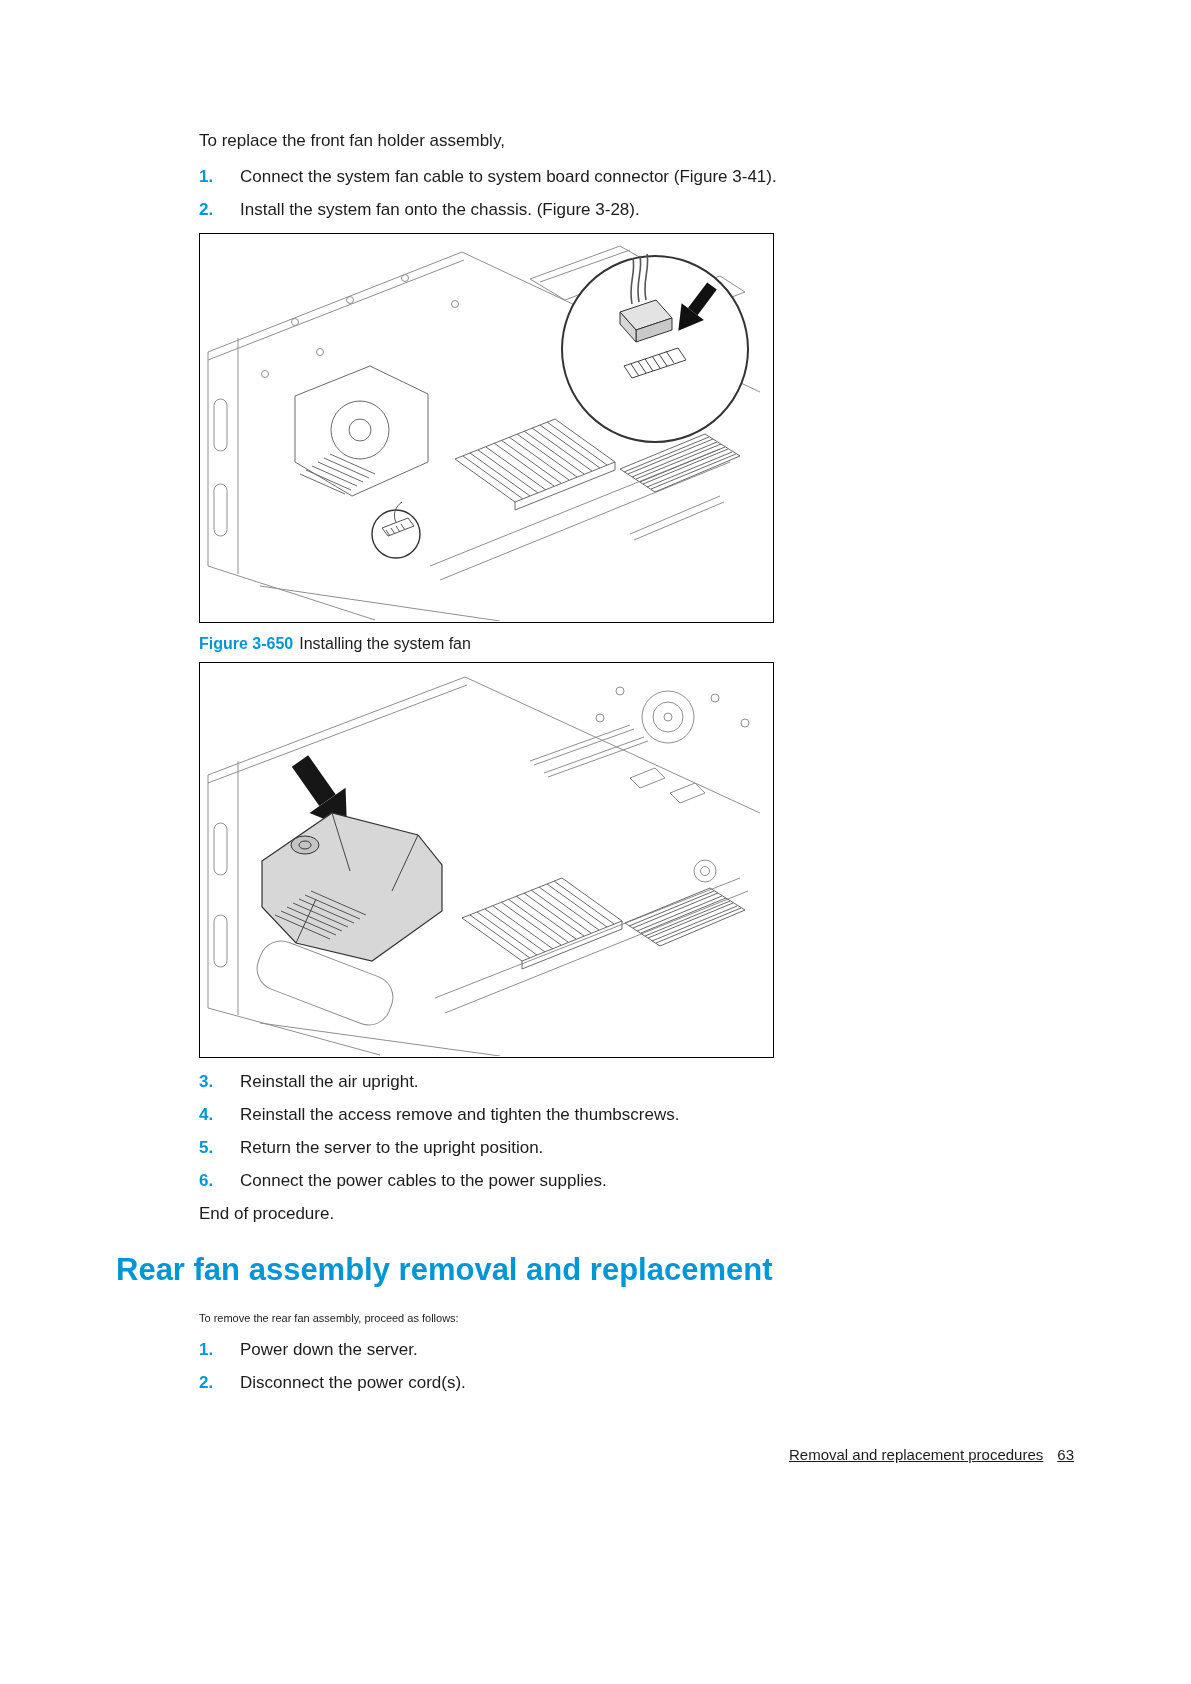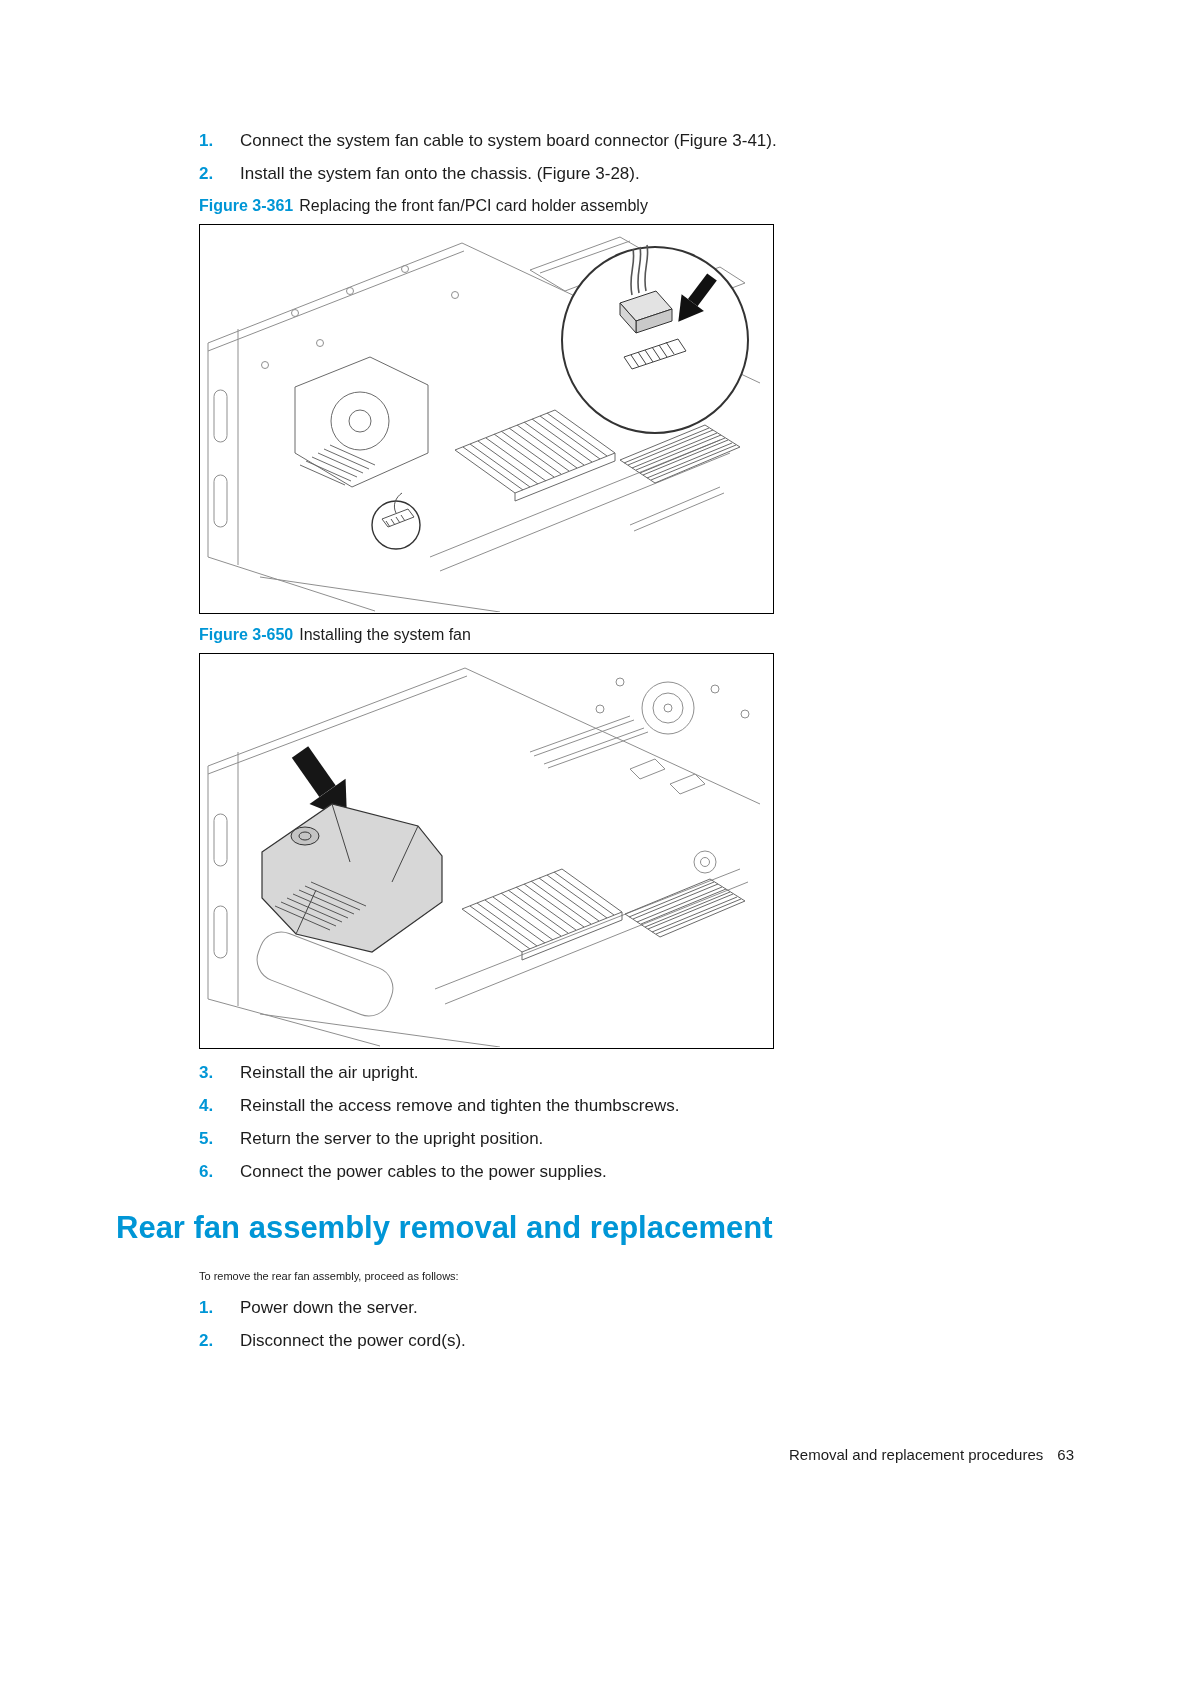--- a/index.html
+++ b/index.html
@@ -33,41 +33,40 @@
     margin: 28px 0 24px -83px;
     letter-spacing: 0;
   }
   .section-intro { font-size: 11px; margin: 0 0 16px 0; }
   .footer {
     position: absolute;
     top: 1446px;
     right: 117px;
     font-size: 15px;
     color: #1c1c1c;
+    text-decoration: underline;
   }
   .footer .pgnum { margin-left: 14px; }
 </style>
 </head>
 <body>
 
 <div class="content">
 
+  <p class="intro">To replace the front fan holder assembly,</p>
 
   <div class="step">
     <span class="step-num">1.</span>
     <span class="step-text">Connect the system fan cable to system board connector (Figure 3-41).</span>
   </div>
   <div class="step">
     <span class="step-num">2.</span>
     <span class="step-text">Install the system fan onto the chassis. (Figure 3-28).</span>
   </div>
 
-  <p class="figcap">
-    <span class="figlabel">Figure 3-361</span><span>Replacing the front fan/PCI card holder assembly</span>
-  </p>
 
   <div class="figure-box fig1">
     <svg width="571" height="387" viewBox="0 0 571 387">
 
       <g fill="none" stroke="#8f8f8f" stroke-width="1">
         <path d="M8,118 L262,18 L560,158"></path>
         <path d="M8,126 L264,26"></path>
         <path d="M8,118 L8,332 L175,386"></path>
         <path d="M38,104 L38,340"></path>
         <path d="M60,352 L300,387"></path>
@@ -192,20 +191,21 @@
   </div>
   <div class="step">
     <span class="step-num">5.</span>
     <span class="step-text">Return the server to the upright position.</span>
   </div>
   <div class="step">
     <span class="step-num">6.</span>
     <span class="step-text">Connect the power cables to the power supplies.</span>
   </div>
 
+  <p class="end-text">End of procedure.</p>
 
   <h1 class="section-heading">Rear fan assembly removal and replacement</h1>
 
   <p class="section-intro">To remove the rear fan assembly, proceed as follows:</p>
 
   <div class="step">
     <span class="step-num">1.</span>
     <span class="step-text">Power down the server.</span>
   </div>
   <div class="step">

